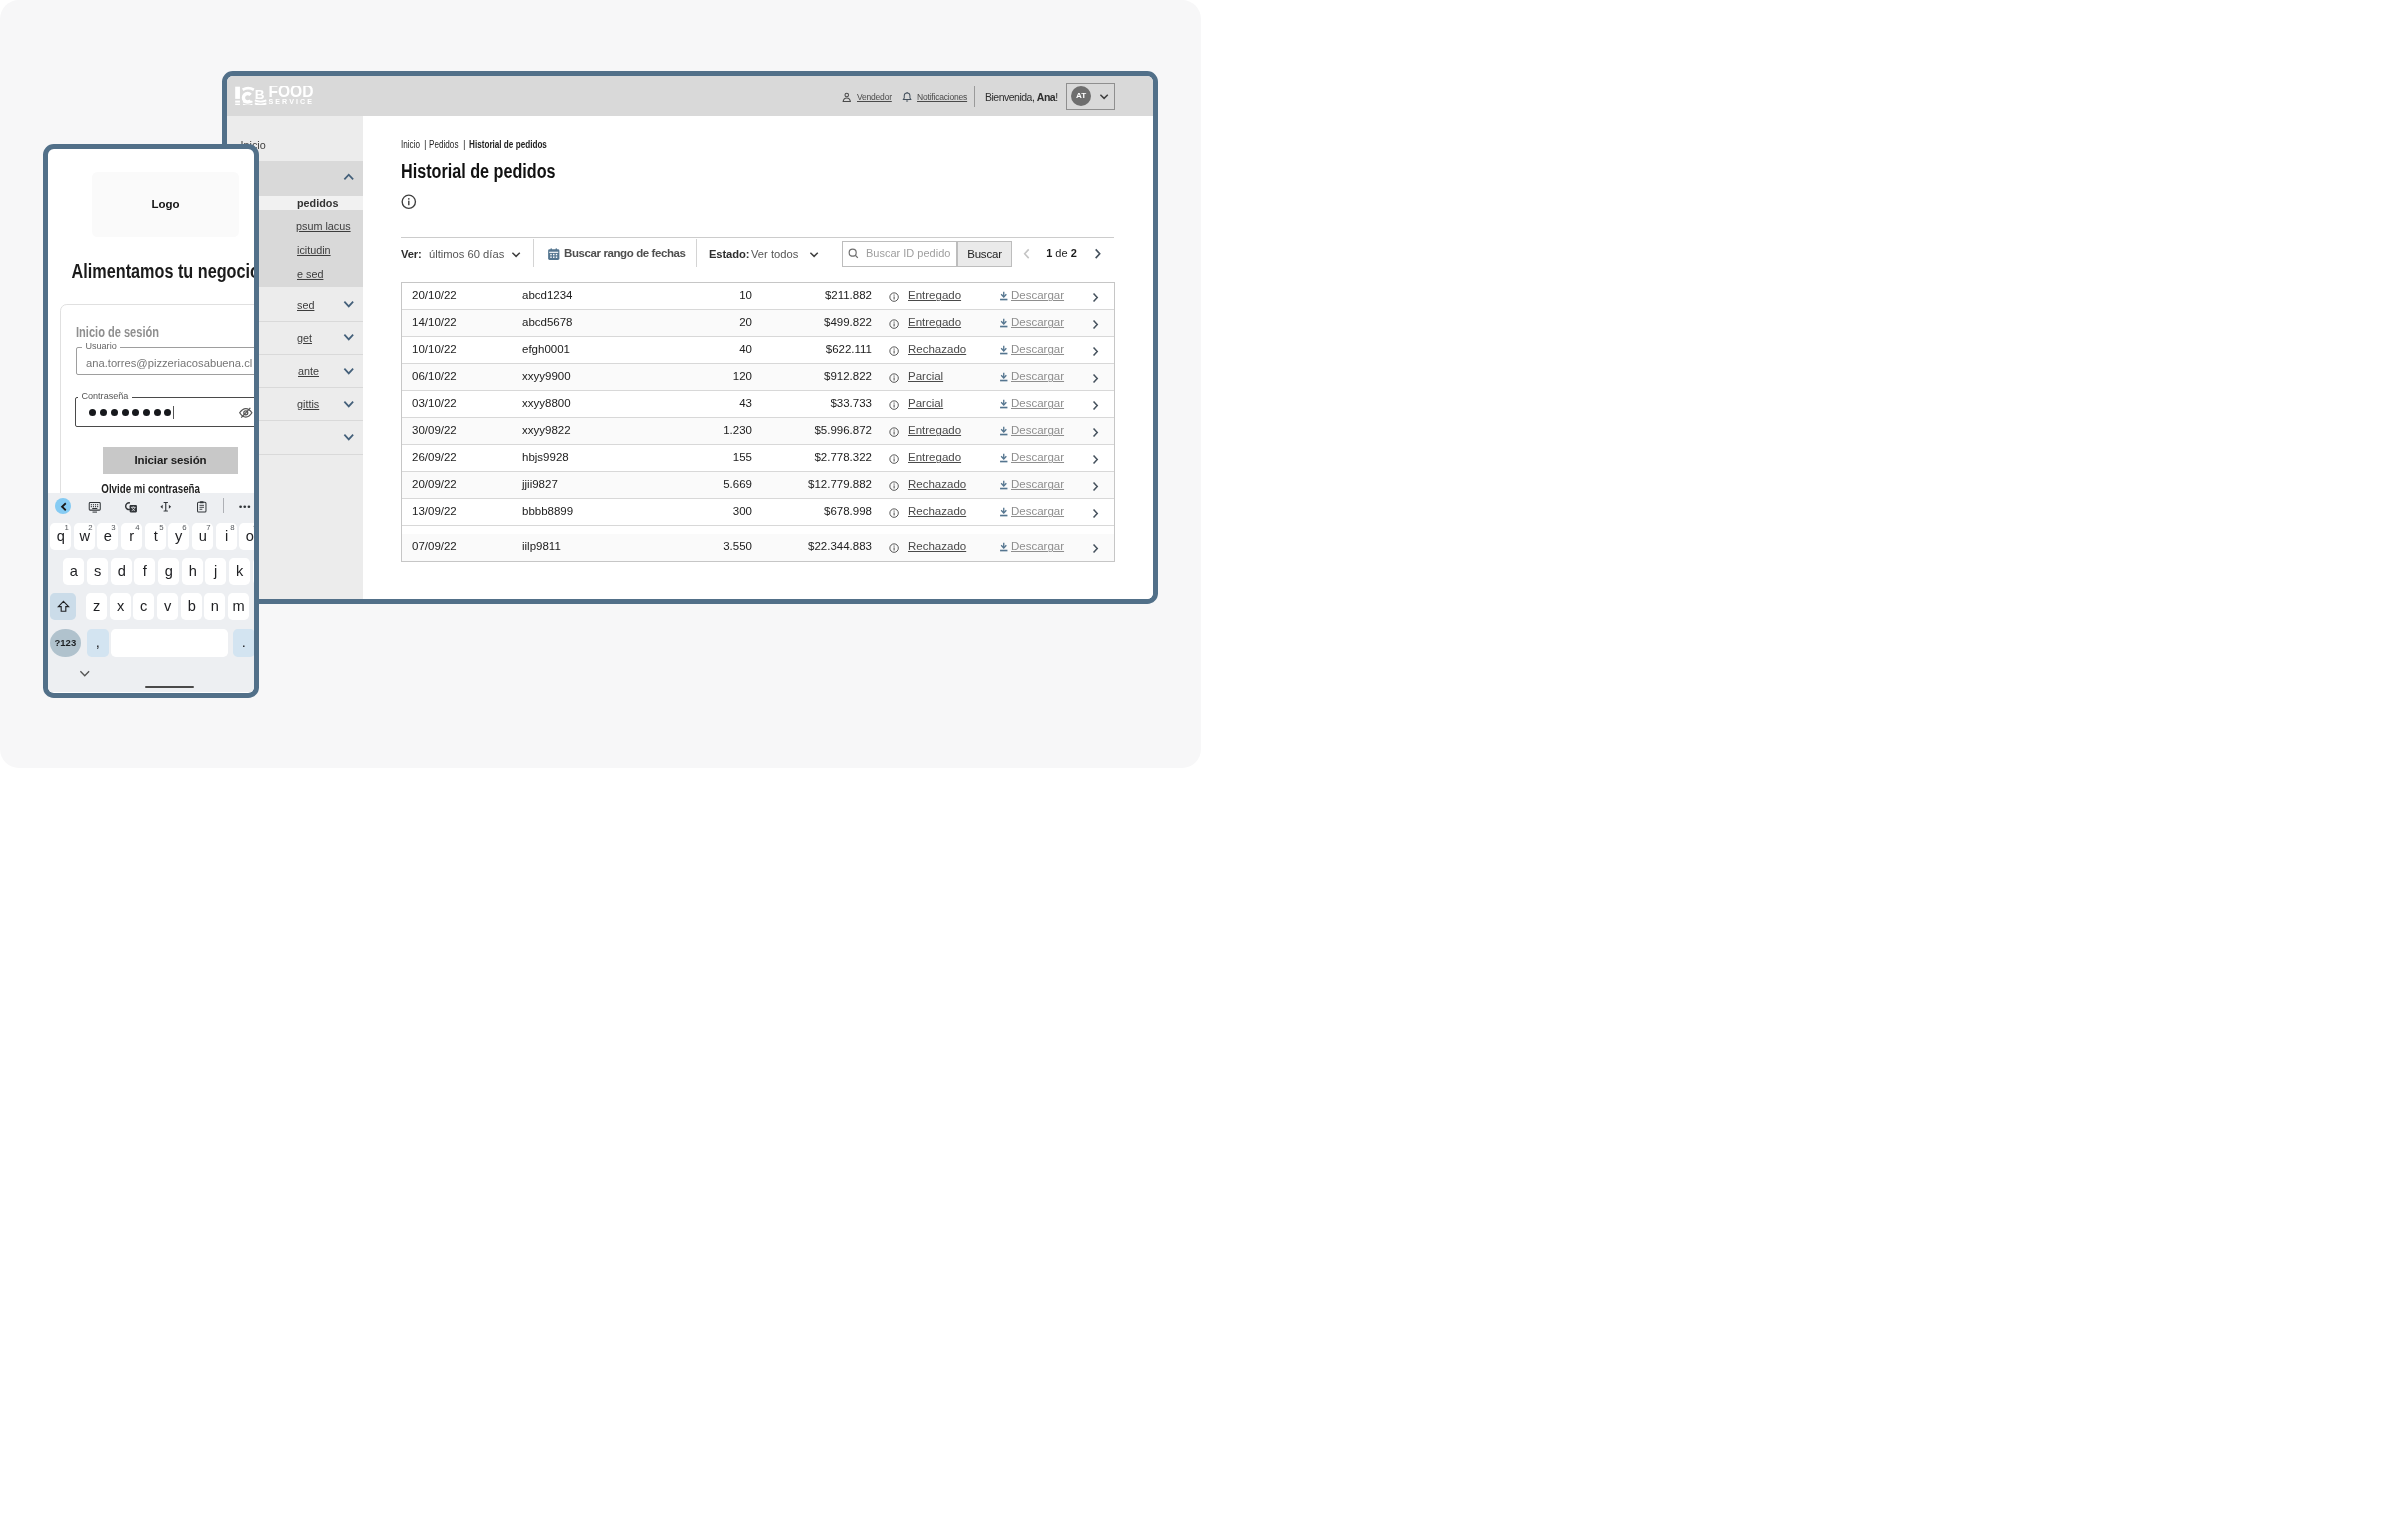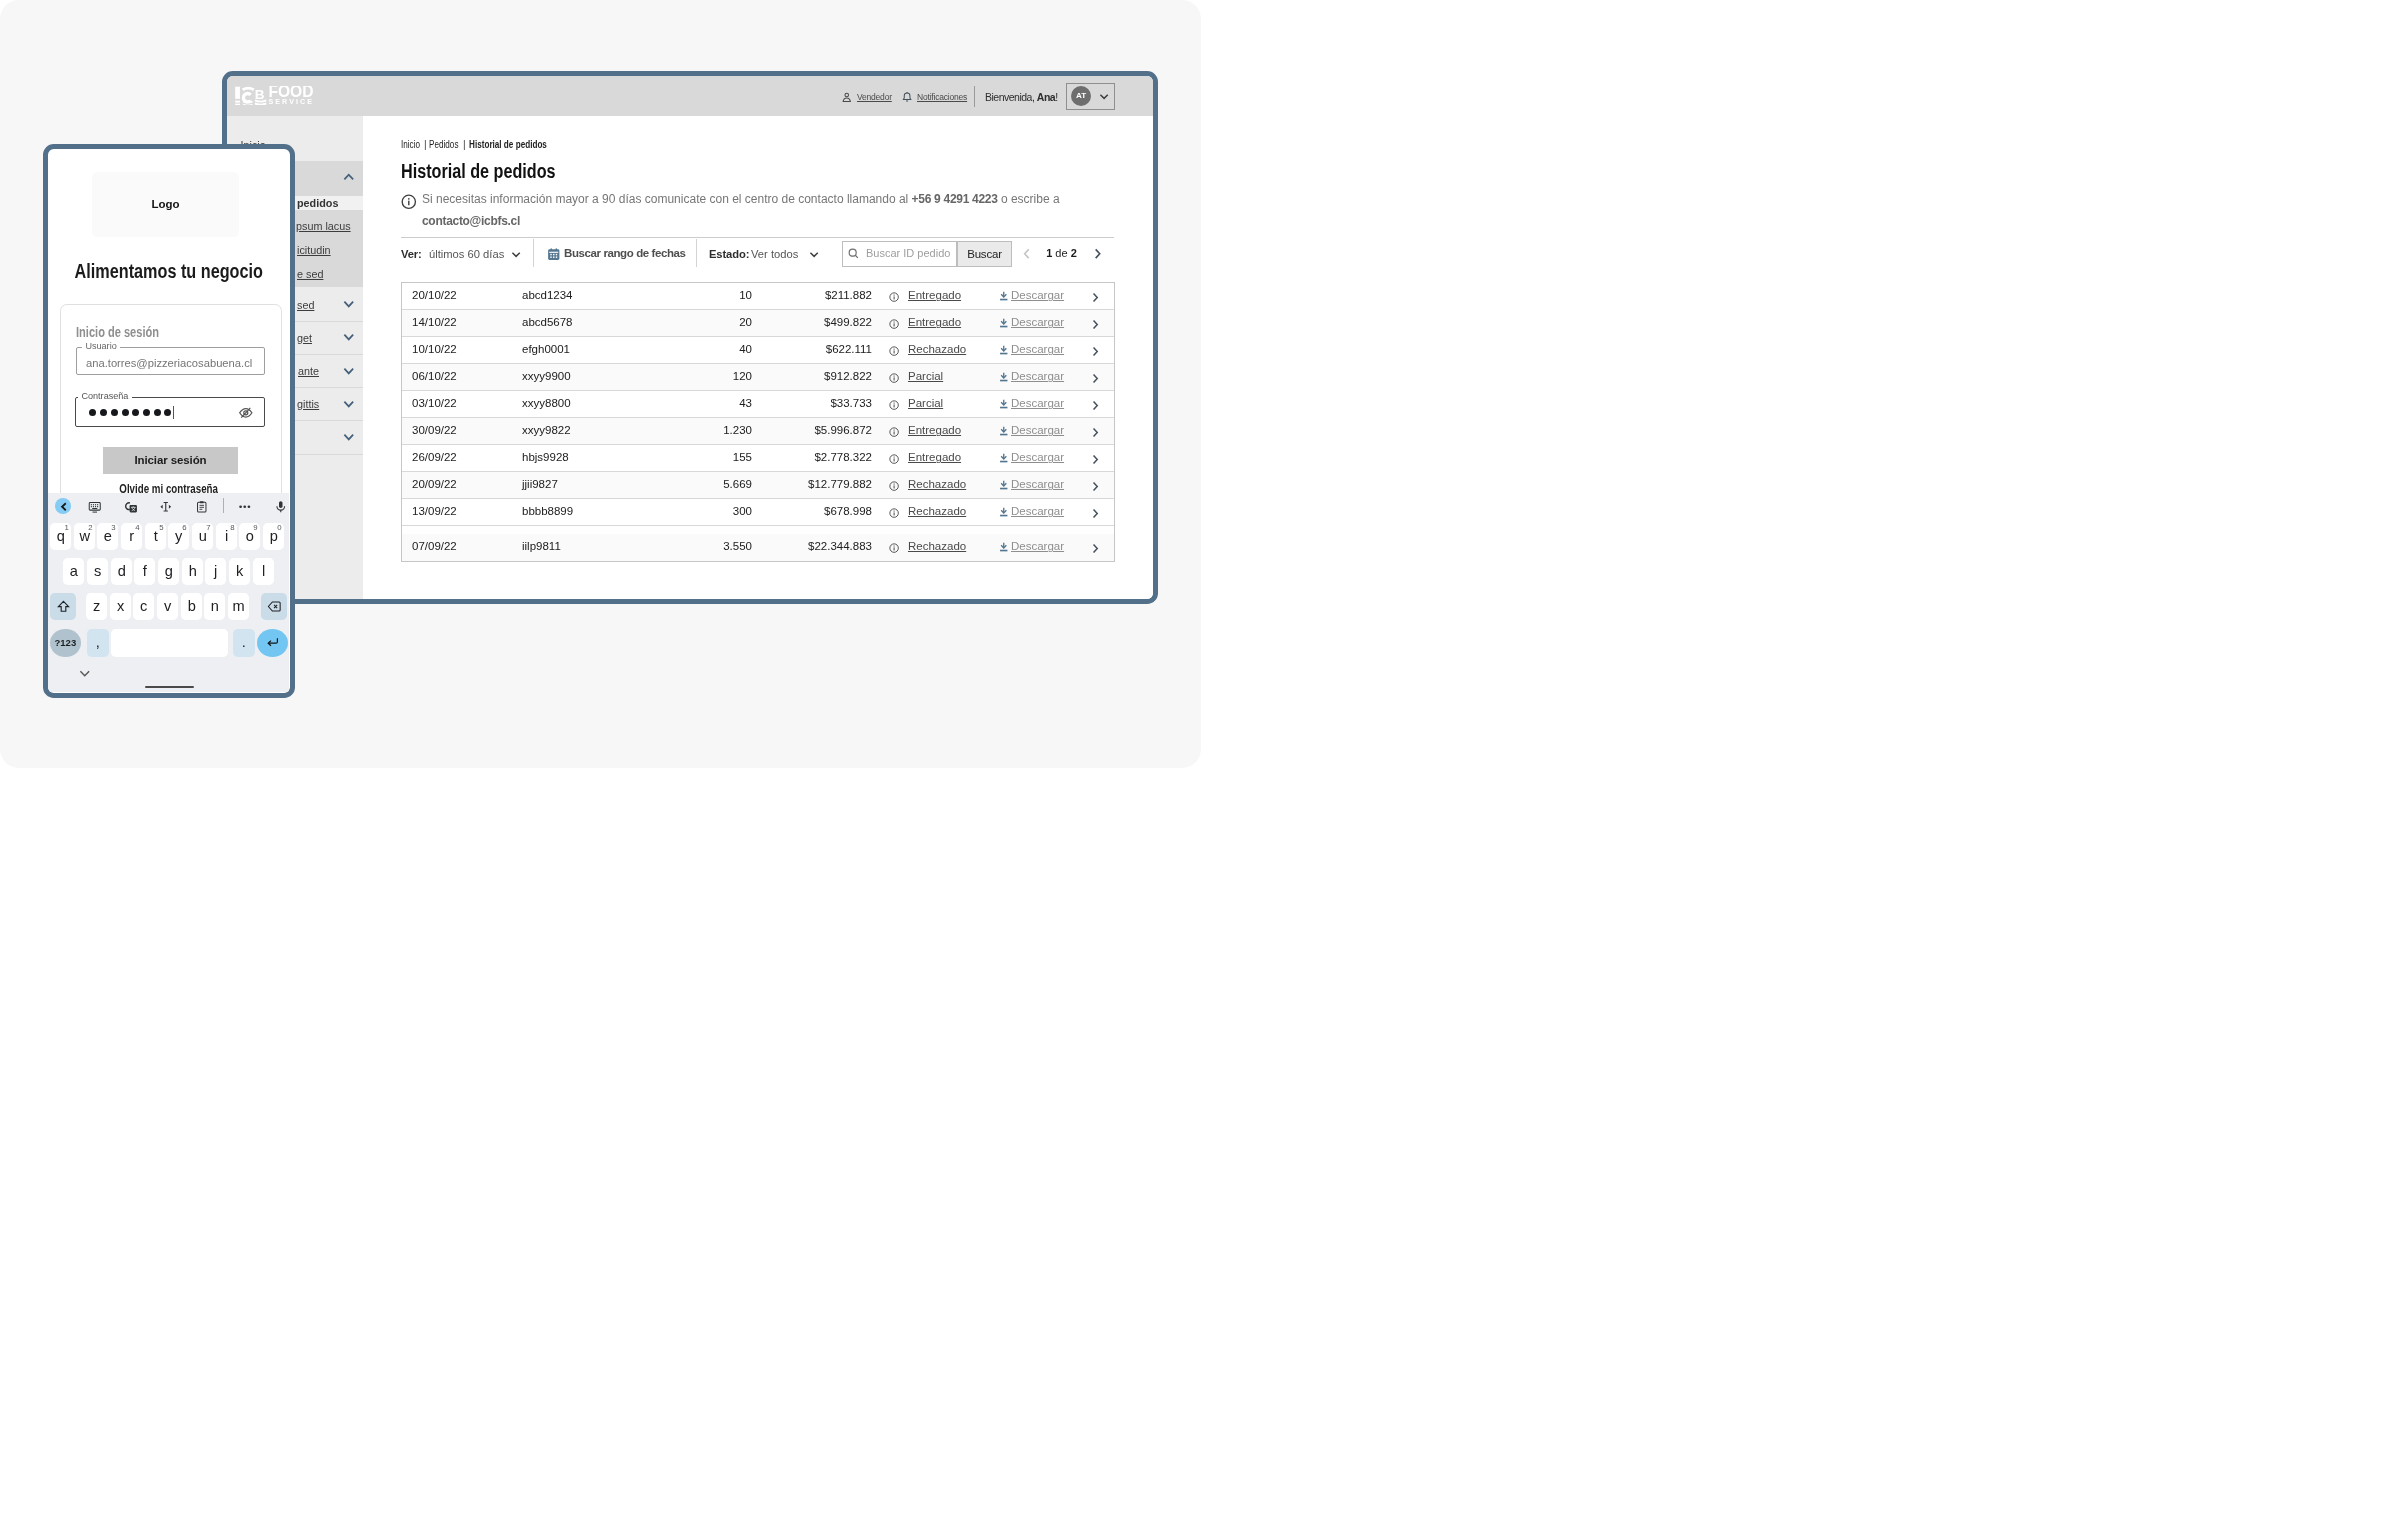--- a/index.html
+++ b/index.html
@@ -6,21 +6,21 @@
   html,body { width:1201px; height:768px; background:#fff; font-family:"Liberation Sans", sans-serif; }
   #canvas { position:absolute; left:0; top:0; width:1201px; height:768px; background:#F7F7F8; border-radius:19px; overflow:hidden; }
   .abs { position:absolute; }
   .nw { display:inline-block; transform:scaleX(0.8); transform-origin:0 50%; white-space:nowrap; }
   
   #desktop { position:absolute; left:222px; top:71px; width:936px; height:533px; border:5.4px solid #527089; border-radius:10.8px; background:#fff; overflow:hidden; }
   #dheader { position:absolute; left:0; top:0; width:100%; height:40px; background:#D9D9D9; }
   #dsidebar { position:absolute; left:0; top:40px; width:136px; bottom:0; background:#ECECEC; }
   .sbtext { position:absolute; font-size:10.8px; color:#3d3d3d; white-space:nowrap; }
   .sblink { text-decoration:underline; }
-  #phone { position:absolute; left:43px; top:144px; width:252px; height:554px; border:5.4px solid #527089; border-radius:10.8px; background:#fff; overflow:hidden; z-index:5; }
+  #phone { position:absolute; left:43px; top:144px; width:216px; height:554px; border:5.4px solid #527089; border-radius:10.8px; background:#fff; overflow:hidden; z-index:5; }
   .tbi { width:13.5px; height:13.5px; }
   .pdot { position:absolute; width:7px; height:7px; border-radius:50%; background:#16181C; top:260px; }
   .key { position:absolute; height:27.4px; background:#fff; border-radius:4.7px; font-size:14.6px; color:#202124; text-align:center; line-height:26.4px; }
   .key i { position:absolute; top:1.4px; right:2.7px; font-style:normal; font-size:7.8px; color:#54585C; line-height:8.1px; }
   #dmain { position:absolute; left:136px; top:40px; right:0; bottom:0; background:#fff; }
   #thead { position:relative; height:23px; border-bottom:0.7px solid #C6C6C6; font-weight:bold; font-size:11.5px; letter-spacing:-0.2px; color:#1c1c1c; }
   #thead span { position:absolute; top:4.7px; }
   .trow { position:relative; height:27px; border-bottom:0.7px solid #D8D8D8; font-size:11.5px; color:#202020; }
   .trow:last-child { border-bottom:none;margin-top:8px; }
   .alt { background:#FAFAFA; }
@@ -117,21 +117,20 @@
           <span class="abs" style="left:66px;text-decoration:underline"><span class="nw">Pedidos</span></span>
           <span class="abs" style="left:100px;color:#444">|</span>
           <span class="abs" style="left:106px;font-weight:bold"><span class="nw">Historial de pedidos</span></span>
         </div>
       <h1 class="abs" style="left:38px;top:45px;font-size:19.6px;line-height:20.3px;color:#111;font-weight:bold"><span class="nw" style="transform:scaleX(0.825)">Historial de pedidos</span></h1>
       <svg class="abs" style="left:38px;top:78px" width="15.6" height="15.6" viewBox="0 0 24 24" fill="none">
           <circle cx="12" cy="12" r="10.2" stroke="#3f3f3f" stroke-width="2.1"></circle>
           <rect x="10.9" y="10.3" width="2.2" height="7" fill="#3f3f3f"></rect>
           <rect x="10.9" y="6.3" width="2.2" height="2.4" fill="#3f3f3f"></rect>
         </svg>
-      <div class="abs" style="left:59px;top:72px;width:643px;font-size:12px;line-height:22px;color:#767676">Si necesitas información mayor a 90 días comunicate con el centro de contacto llamando al <b style="color:#666;letter-spacing:-0.3px">+56 9 4291 4223</b> o escribe a<br><b style="color:#666;letter-spacing:-0.3px">contacto@icbfs.cl</b></div>
       <div class="abs" style="left:38px;top:121px;width:713px;height:0.7px;background:#CCCCCC"></div>
 
       <div class="abs" style="left:38px;top:132px;font-size:11.2px;color:#2e2e2e;font-weight:bold;letter-spacing:-0.1px">Ver:</div>
       <div class="abs" style="left:66px;top:132px;font-size:11.2px;color:#555">últimos 60 días</div>
       <svg class="abs" style="left:148px;top:135px" width="10.2" height="7.4" viewBox="0 0 15 11" fill="none" stroke="#3f3f3f" stroke-width="2.2">
           <path d="M2 2.5 L7.5 8 L13 2.5"></path>
         </svg>
       <div class="abs" style="left:170px;top:123px;width:0.7px;height:28px;background:#D4D4D4"></div>
       <svg class="abs" style="left:184px;top:131px" width="13.5" height="14.2" viewBox="0 0 24 24">
           <rect x="2" y="3.5" width="20" height="19" rx="2.5" fill="#54758F"></rect>

